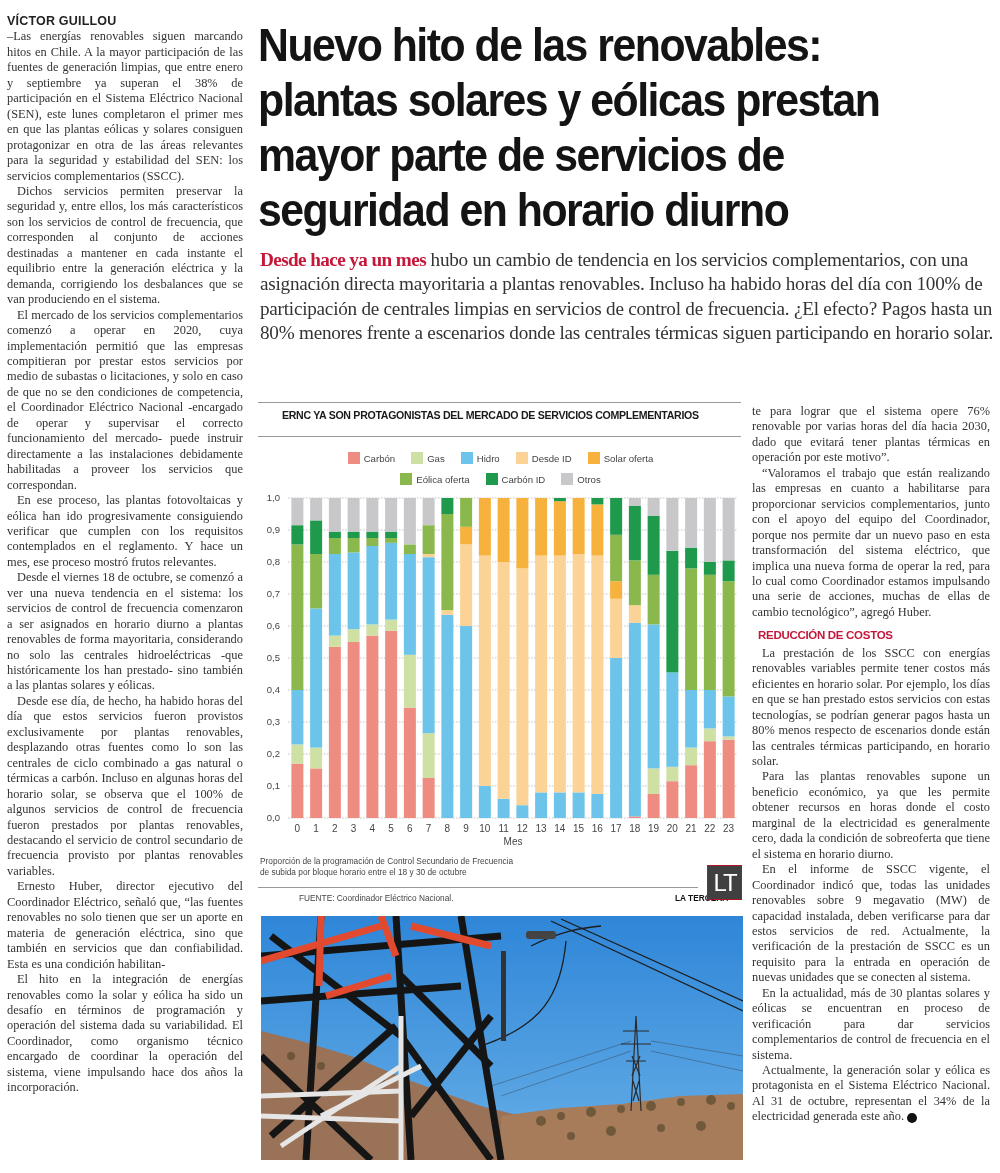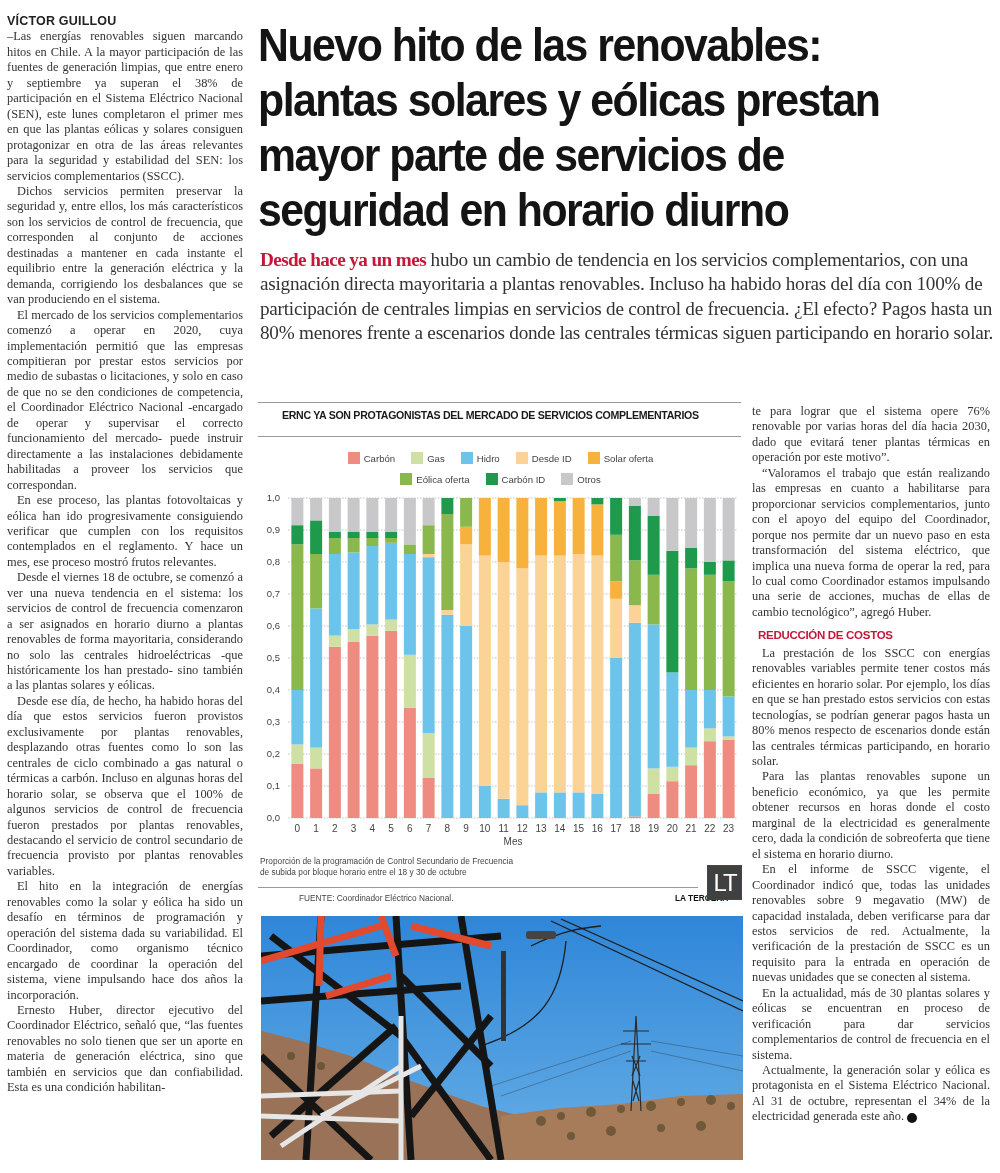--- a/index.html
+++ b/index.html
@@ -31,22 +31,22 @@
 <body>
 
 <div id="left" class="col">
   <p class="byline first">VÍCTOR GUILLOU</p>
   <p class="first">–Las energías renovables siguen marcando hitos en Chile. A la mayor participación de las fuentes de generación limpias, que entre enero y septiembre ya superan el 38% de participación en el Sistema Eléctrico Nacional (SEN), este lunes completaron el primer mes en que las plantas eólicas y solares consiguen protagonizar en otra de las áreas relevantes para la seguridad y estabilidad del SEN: los servicios complementarios (SSCC).</p>
   <p>Dichos servicios permiten preservar la seguridad y, entre ellos, los más característicos son los servicios de control de frecuencia, que corresponden al conjunto de acciones destinadas a mantener en cada instante el equilibrio entre la generación eléctrica y la demanda, corrigiendo los desbalances que se van produciendo en el sistema.</p>
   <p>El mercado de los servicios complementarios comenzó a operar en 2020, cuya implementación permitió que las empresas compitieran por prestar estos servicios por medio de subastas o licitaciones, y solo en caso de que no se den condiciones de competencia, el Coordinador Eléctrico Nacional -encargado de operar y supervisar el correcto funcionamiento del mercado- puede instruir directamente a las instalaciones debidamente habilitadas a proveer los servicios que correspondan.</p>
   <p>En ese proceso, las plantas fotovoltaicas y eólica han ido progresivamente consiguiendo verificar que cumplen con los requisitos contemplados en el reglamento. Y hace un mes, ese proceso mostró frutos relevantes.</p>
   <p>Desde el viernes 18 de octubre, se comenzó a ver una nueva tendencia en el sistema: los servicios de control de frecuencia comenzaron a ser asignados en horario diurno a plantas renovables de forma mayoritaria, considerando no solo las centrales hidroeléctricas -que históricamente los han prestado- sino también a las plantas solares y eólicas.</p>
   <p>Desde ese día, de hecho, ha habido horas del día que estos servicios fueron provistos exclusivamente por plantas renovables, desplazando otras fuentes como lo son las centrales de ciclo combinado a gas natural o térmicas a carbón. Incluso en algunas horas del horario solar, se observa que el 100% de algunos servicios de control de frecuencia fueron prestados por plantas renovables, destacando el servicio de control secundario de frecuencia provisto por plantas renovables variables.</p>
+  <p>Ernesto Huber, director ejecutivo del Coordinador Eléctrico, señaló que, “las fuentes renovables no solo tienen que ser un aporte en materia de generación eléctrica, sino que también en servicios que dan confiabilidad. Esta es una condición habilitan-</p>
   <p>El hito en la integración de energías renovables como la solar y eólica ha sido un desafío en términos de programación y operación del sistema dada su variabilidad. El Coordinador, como organismo técnico encargado de coordinar la operación del sistema, viene impulsando hace dos años la incorporación.</p>
-  <p>Ernesto Huber, director ejecutivo del Coordinador Eléctrico, señaló que, “las fuentes renovables no solo tienen que ser un aporte en materia de generación eléctrica, sino que también en servicios que dan confiabilidad. Esta es una condición habilitan-</p>
 </div>
 
 <h1 id="headline" style="margin:0;">Nuevo hito de las renovables: plantas solares y eólicas prestan mayor parte de servicios de seguridad en horario diurno</h1>
 
 <div id="lead">
   <span class="kicker">Desde hace ya un mes</span><span> hubo un cambio de tendencia en los servicios complementarios, con una asignación directa mayoritaria a plantas renovables. Incluso ha habido horas del día con 100% de participación de centrales limpias en servicios de control de frecuencia. ¿El efecto? Pagos hasta un 80% menores frente a escenarios donde las centrales térmicas siguen participando en horario solar.</span>
 </div>
 
 <div id="chartbox">
   <div class="hr" style="top:2px;"></div>

